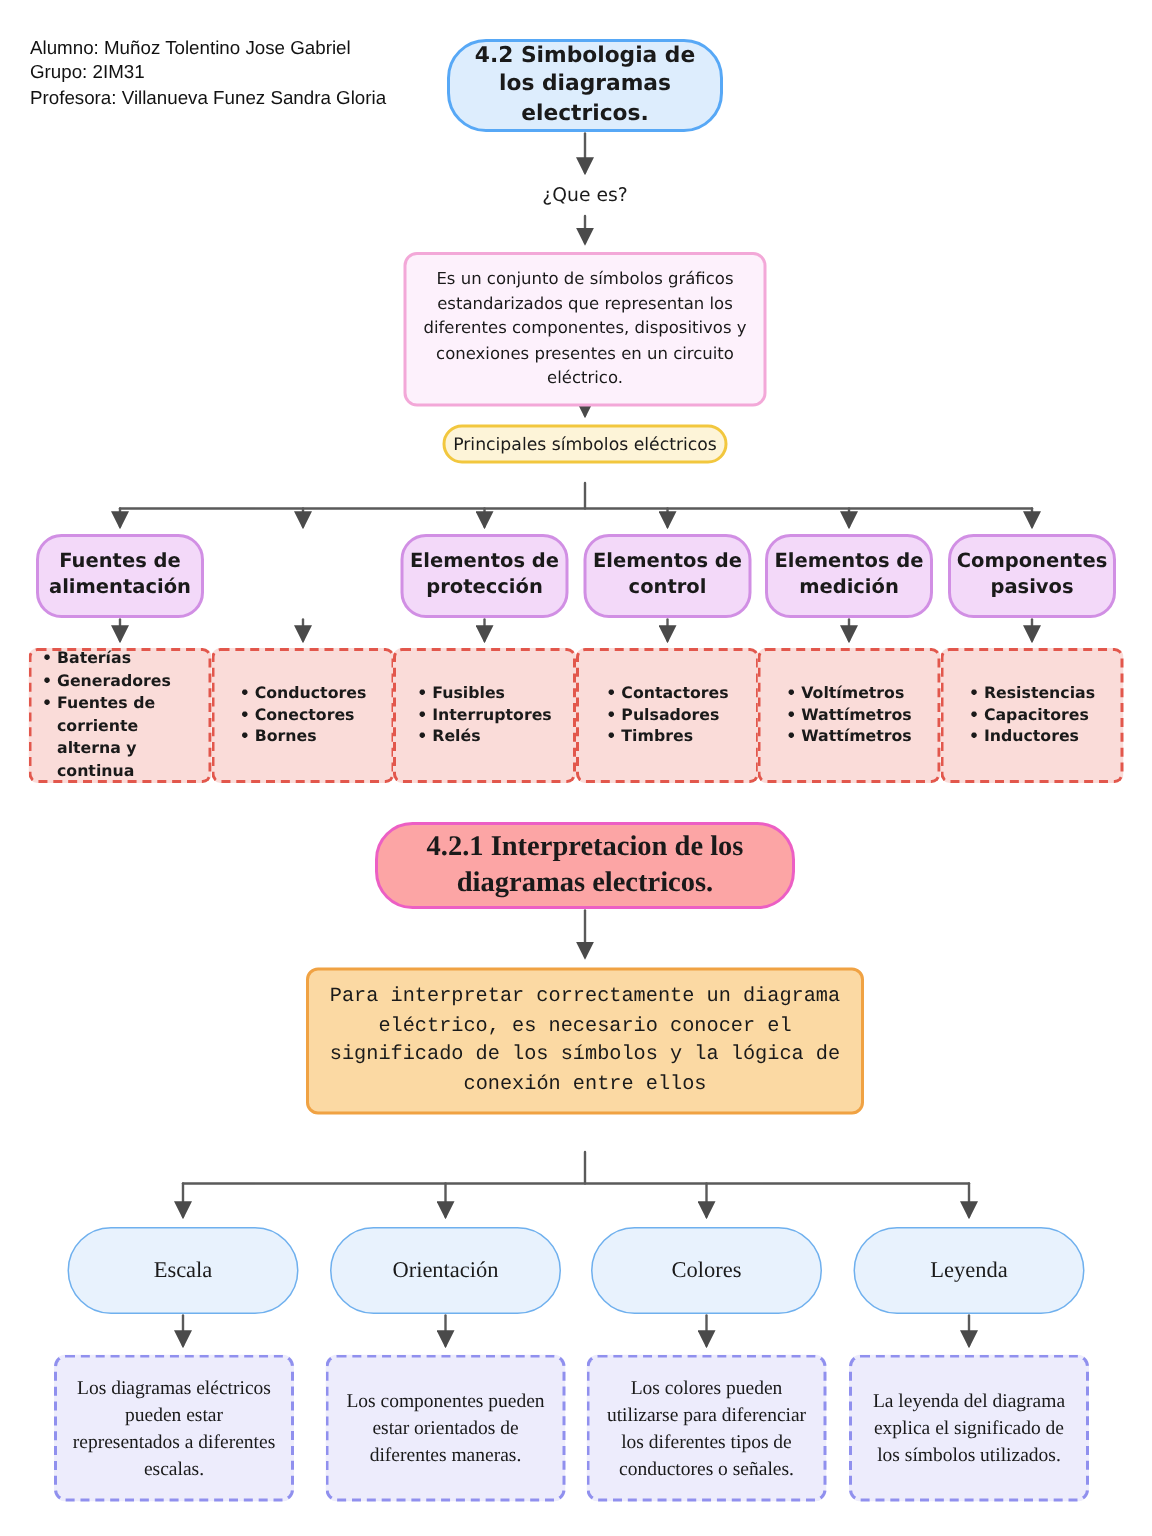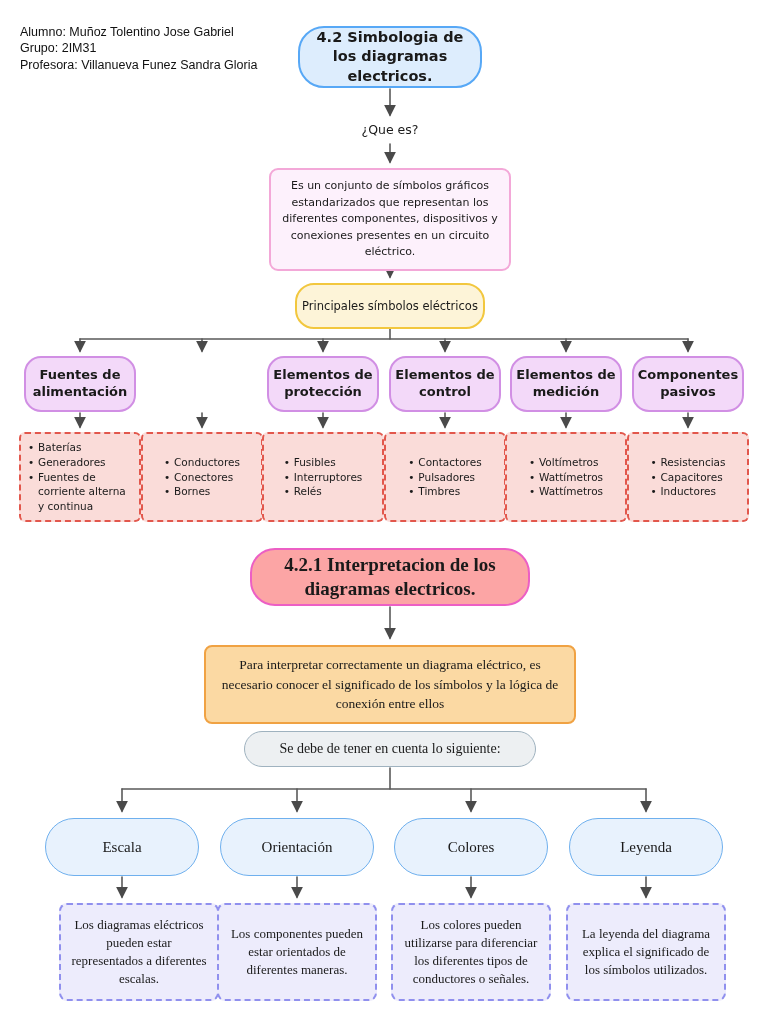--- a/index.html
+++ b/index.html
@@ -15,38 +15,38 @@
         line-height:1.3;color:#111;z-index:2;}
   .student-info p{margin:0;}
 
   .title-box{left:298px;top:26px;width:184px;height:62px;border:2.5px solid #57a8f6;
         background:#ddedfd;border-radius:26px;font-size:14.5px;font-weight:bold;
         line-height:1.35;padding:4px 10px;}
   .que-es{left:330px;top:122px;width:120px;font-size:12.5px;}
   .def-box{left:269px;top:168px;width:242px;min-height:96px;border:2px solid #f3a8d8;
         background:#fdf1fc;border-radius:9px;font-size:11px;line-height:1.5;
         padding:8px 9px;}
-  .symbols-pill{left:295px;top:283px;width:190px;height:46px;border:2px solid #f2c73e;
+  .symbols-pill{left:295px;top:283px;width:190px;height:26px;border:2px solid #f2c73e;
         background:#fdf4d8;border-radius:19px;font-size:11.5px;}
 
   .cat-box{top:356px;width:112px;height:56px;border:2px solid #d18fe4;background:#f3d9f9;
         border-radius:17px;font-size:13px;font-weight:bold;line-height:1.3;padding:2px 0;}
   .list-box{top:432px;width:122px;height:90px;border:2px dashed #e2574c;background:#fadcd9;
         border-radius:6px;font-size:10.5px;line-height:1.42;padding:5px 7px;
-        text-align:left;}
+        text-align:left;font-weight:bold;}
   .list-box ul{list-style:none;margin:0;padding:0;}
   .list-box li{position:relative;padding-left:10px;}
   .list-box li::before{content:"\2022";position:absolute;left:0;top:0;}
 
   .pink-title{left:250px;top:548px;width:280px;height:58px;border:2.5px solid #ec5fc4;
         background:#fca5a5;border-radius:25px;font-size:19px;font-weight:bold;
         line-height:1.25;}
   .orange-box{left:204px;top:645px;width:372px;min-height:70px;border:2px solid #f0a243;
         background:#fbd9a3;border-radius:8px;font-size:13.5px;line-height:1.45;
-        padding:8px 12px;}
+        padding:8px 12px;font-family:Liberation Mono, monospace;}
   .gray-pill{left:244px;top:731px;width:292px;height:36px;border:1.5px solid #9fb2bf;
         background:#edf0f2;border-radius:18px;font-size:14px;white-space:nowrap;}
 
   .aspect-pill{top:818px;width:154px;height:58px;border:1.5px solid #6fb0ee;
         background:#e8f2fd;border-radius:29px;font-size:15px;}
   .aspect-box{top:903px;width:160px;height:98px;border:2px dashed #9090ee;
         background:#edecfc;border-radius:8px;font-size:13px;line-height:1.38;
         padding:6px 8px;}
 </style>
 </head>
@@ -160,25 +160,24 @@
       <li>Resistencias</li>
       <li>Capacitores</li>
       <li>Inductores</li>
     </ul>
   </div>
 
   <div class="node pink-title serif">4.2.1 Interpretacion de los diagramas electricos.</div>
 
   <div class="node orange-box serif">Para interpretar correctamente un diagrama eléctrico, es necesario conocer el significado de los símbolos y la lógica de conexión entre ellos</div>
 
-  <div class="node gray-pill serif">Se debe de tener en cuenta lo siguiente:</div>
 
   <div class="node aspect-pill serif" style="left:45px">Escala</div>
   <div class="node aspect-pill serif" style="left:220px">Orientación</div>
   <div class="node aspect-pill serif" style="left:394px">Colores</div>
   <div class="node aspect-pill serif" style="left:569px">Leyenda</div>
 
-  <div class="node aspect-box serif" style="left:59px">Los diagramas eléctricos pueden estar representados a diferentes escalas.</div>
+  <div class="node aspect-box serif" style="left:36px">Los diagramas eléctricos pueden estar representados a diferentes escalas.</div>
   <div class="node aspect-box serif" style="left:217px">Los componentes pueden estar orientados de diferentes maneras.</div>
   <div class="node aspect-box serif" style="left:391px">Los colores pueden utilizarse para diferenciar los diferentes tipos de conductores o señales.</div>
   <div class="node aspect-box serif" style="left:566px">La leyenda del diagrama explica el significado de los símbolos utilizados.</div>
 
 </div>
 
 </body></html>

